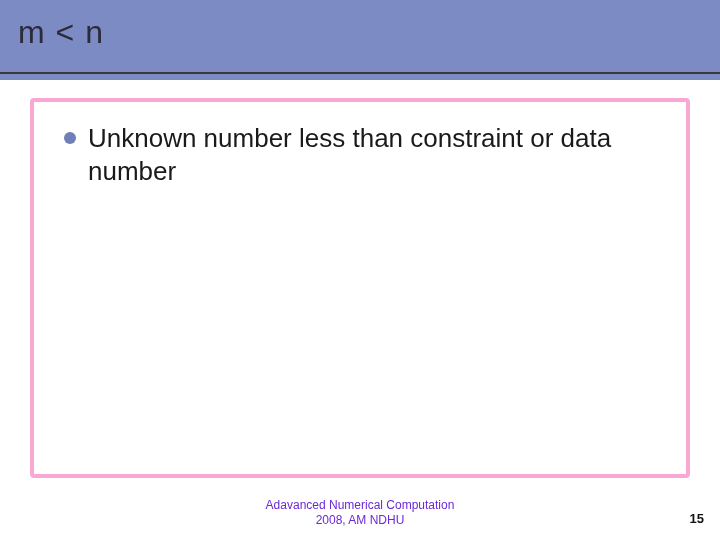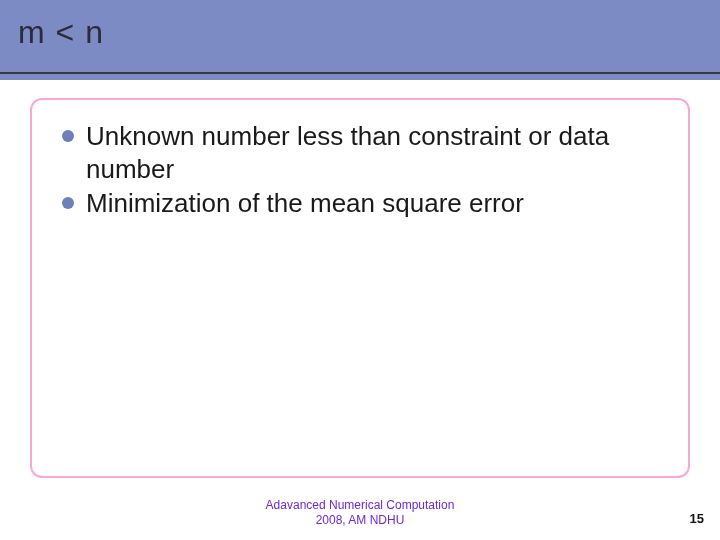--- a/index.html
+++ b/index.html
@@ -32,22 +32,22 @@
     letter-spacing: 1px;
   }
 
   
   .content-frame {
     position: absolute;
     left: 30px;
     right: 30px;
     top: 98px;
     height: 380px;
-    border: 2px solid #f9a8d4;
-    border-radius: 12px;
+    border: 4px solid #f9a8d4;
+    border-radius: 4px;
     padding: 18px 30px 18px 30px;
   }
 
   ul.bullets {
     list-style: none;
     margin-top: 2px;
   }
   ul.bullets li {
     position: relative;
     padding-left: 24px;
@@ -93,24 +93,20 @@
   <div class="slide-title">m &lt; n</div>
   <div class="header-underline"></div>
 </div>
 
 <div class="content-frame">
   <ul class="bullets">
     <li>
       <span class="dot"></span>
       <span>Unknown number less than constraint or data number</span>
     </li>
-    <li>
-      <span class="dot"></span>
-      <span>Minimization of the mean square error</span>
-    </li>
   </ul>
 </div>
 
 <div class="footer-text">
   <span>Adavanced Numerical Computation</span><br>
   <span>2008, AM NDHU</span>
 </div>
 
 <div class="page-number">15</div>
 

